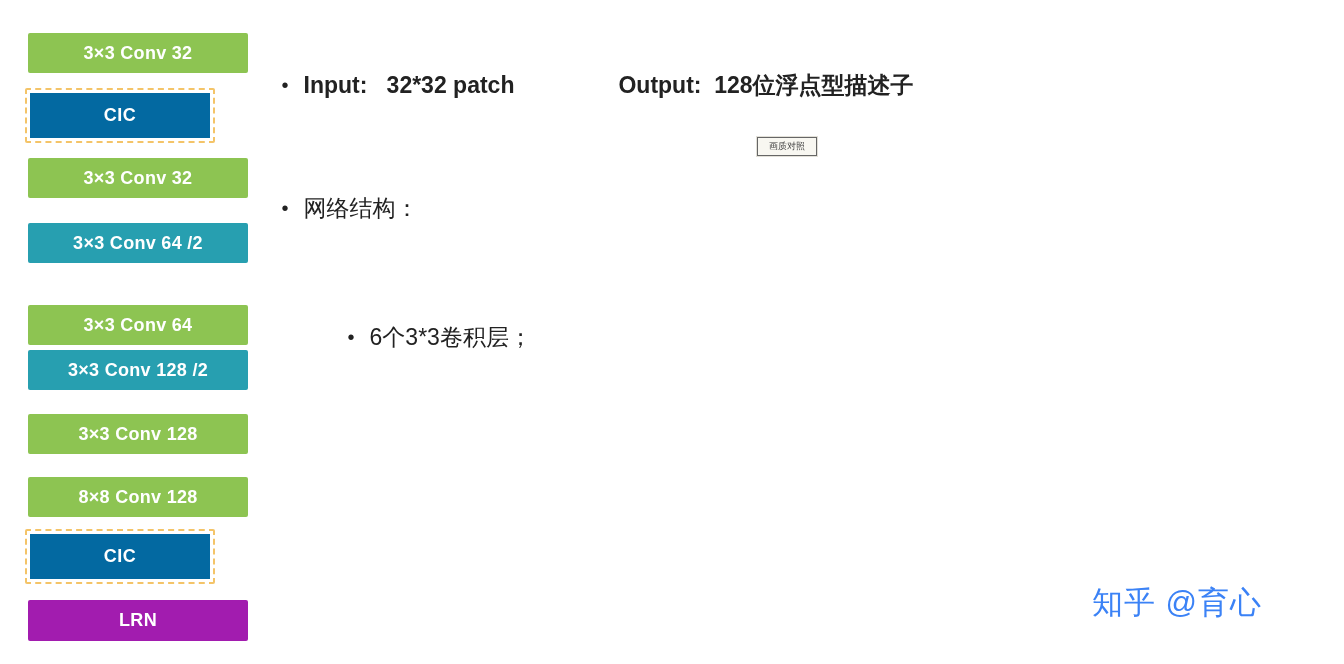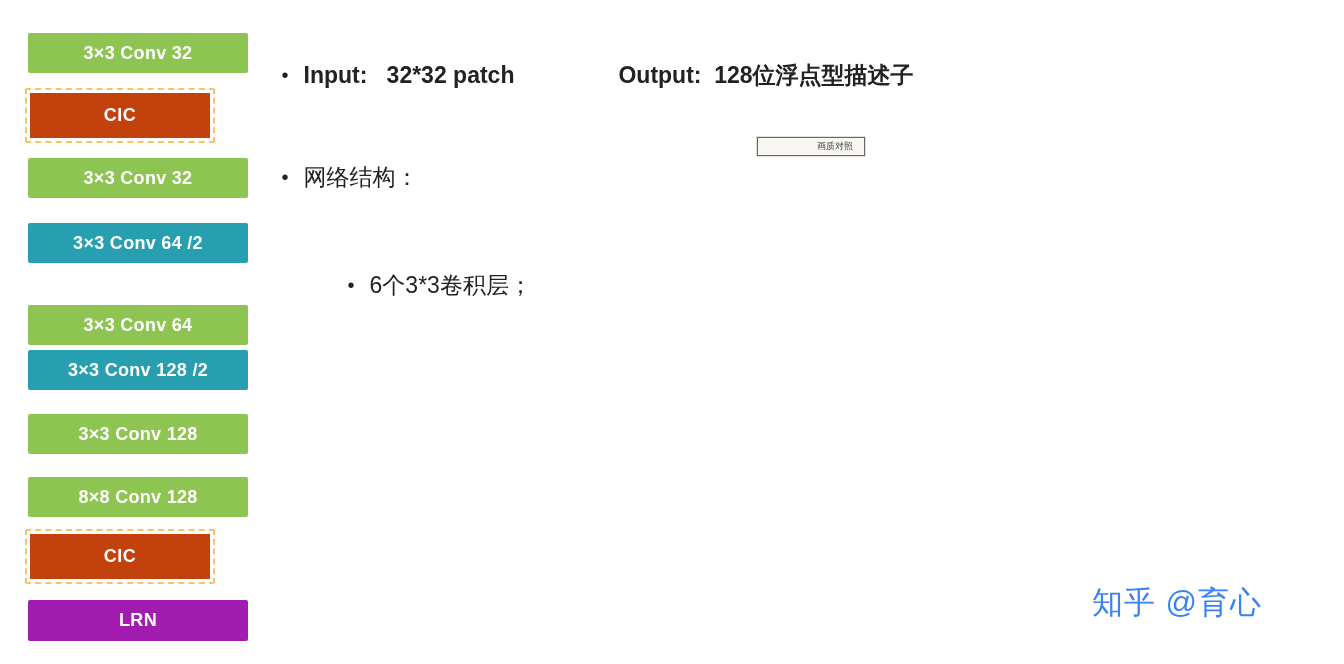--- a/index.html
+++ b/index.html
@@ -16,43 +16,43 @@
     border-radius:2px;
   }
   .green{background:#8dc452;}
   .teal{background:#279fb0;}
   .orange{background:#a21caf;}
   .cicwrap{
     position:absolute;left:25px;width:190px;box-sizing:border-box;
     border:2px dashed #f4c468;background:#ffffff;padding:3px;border-radius:2px;
   }
   .cicfill{
-    height:45px;background:#c2410c;
+    height:45px;background:#0369a1;
     display:flex;align-items:center;justify-content:center;
     color:#ffffff;font-weight:700;font-size:18px;letter-spacing:.5px;
   }
   .p1{top:33px}.p2{top:88px}.p3{top:158px}.p4{top:223px}.p5{top:305px}
   .p6{top:350px}.p7{top:414px}.p8{top:477px}.p9{top:529px}.p10{top:600px;height:41px}
 
   
   .notes{position:absolute;left:248px;top:24px;width:1092px;color:#222;}
-  .row{line-height:34px;margin-bottom:6px;font-size:23px;white-space:pre-wrap;}
+  .row{line-height:41px;margin-bottom:6px;font-size:23px;white-space:pre-wrap;}
   .row.tight{margin-bottom:0;}
   .lv1{padding-left:8px;}
   .lv2{padding-left:74px;}
   .cont{padding-left:119px;}
   .bu{display:inline-block;width:22px;font-size:20px;vertical-align:1px;color:#222;}
   .bold{font-weight:700;}
   .gap{margin-left:104px;}
 
   
   .stamp{
     position:absolute;left:757px;top:137px;width:58px;height:17px;
     border:1px solid #666;box-shadow:0 0 0 1px #e2e0d8;background:#f8f7f1;
-    font-size:9px;line-height:16px;text-align:center;color:#3a3a3a;overflow:hidden;padding-left:48px;
+    font-size:9px;line-height:16px;text-align:center;color:#3a3a3a;overflow:hidden;
   }
 
   
   .wm{
     position:absolute;left:1092px;top:582px;
     font-size:31px;color:#3b82f6;letter-spacing:1px;
   }
 </style>
 </head>
 <body>

